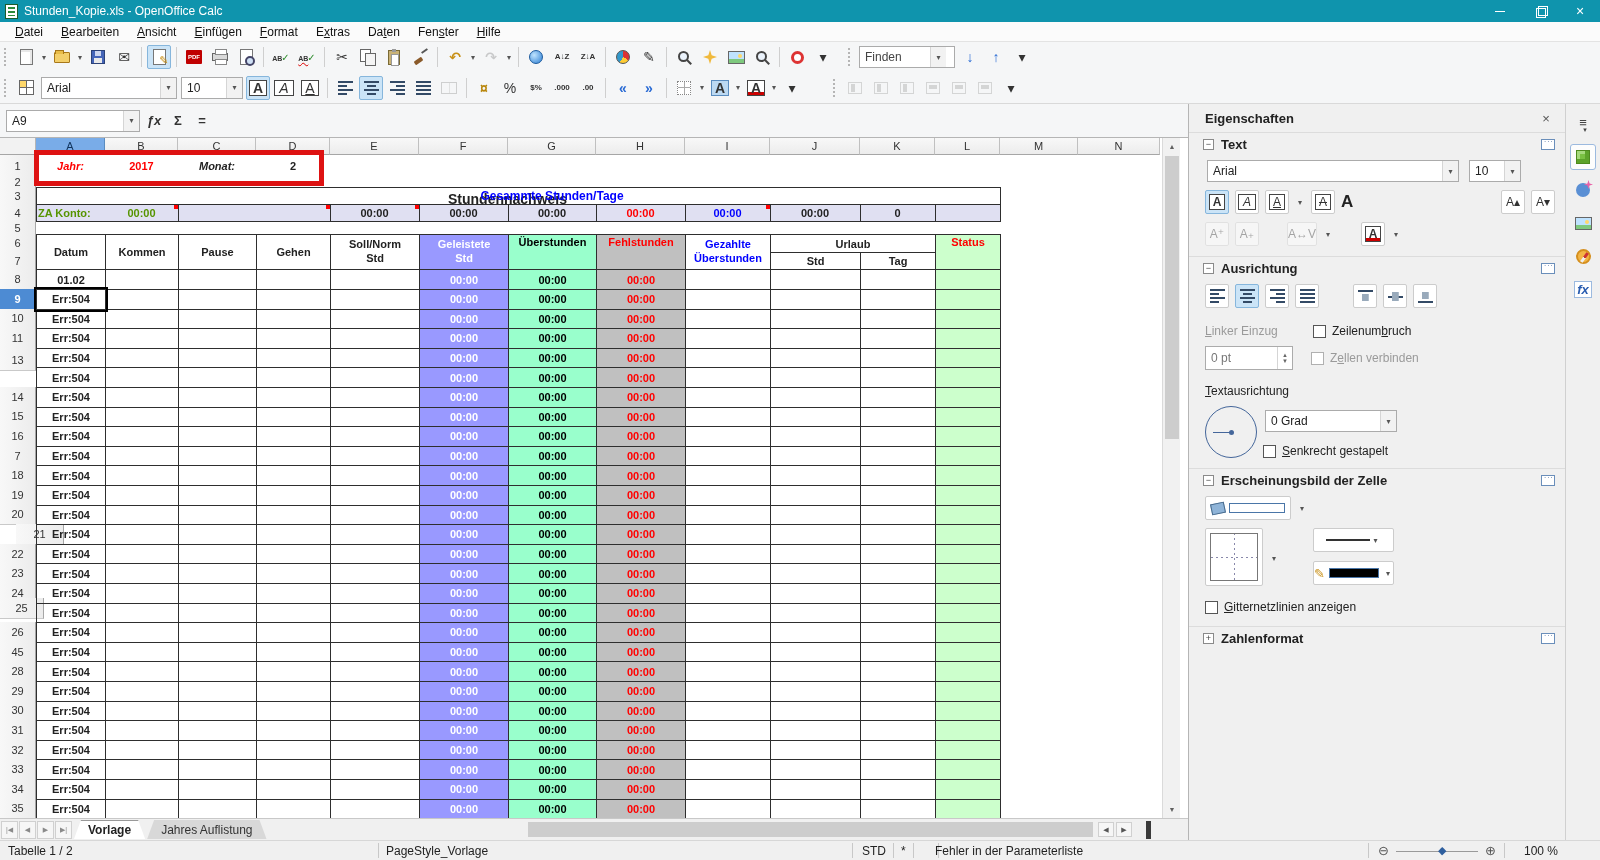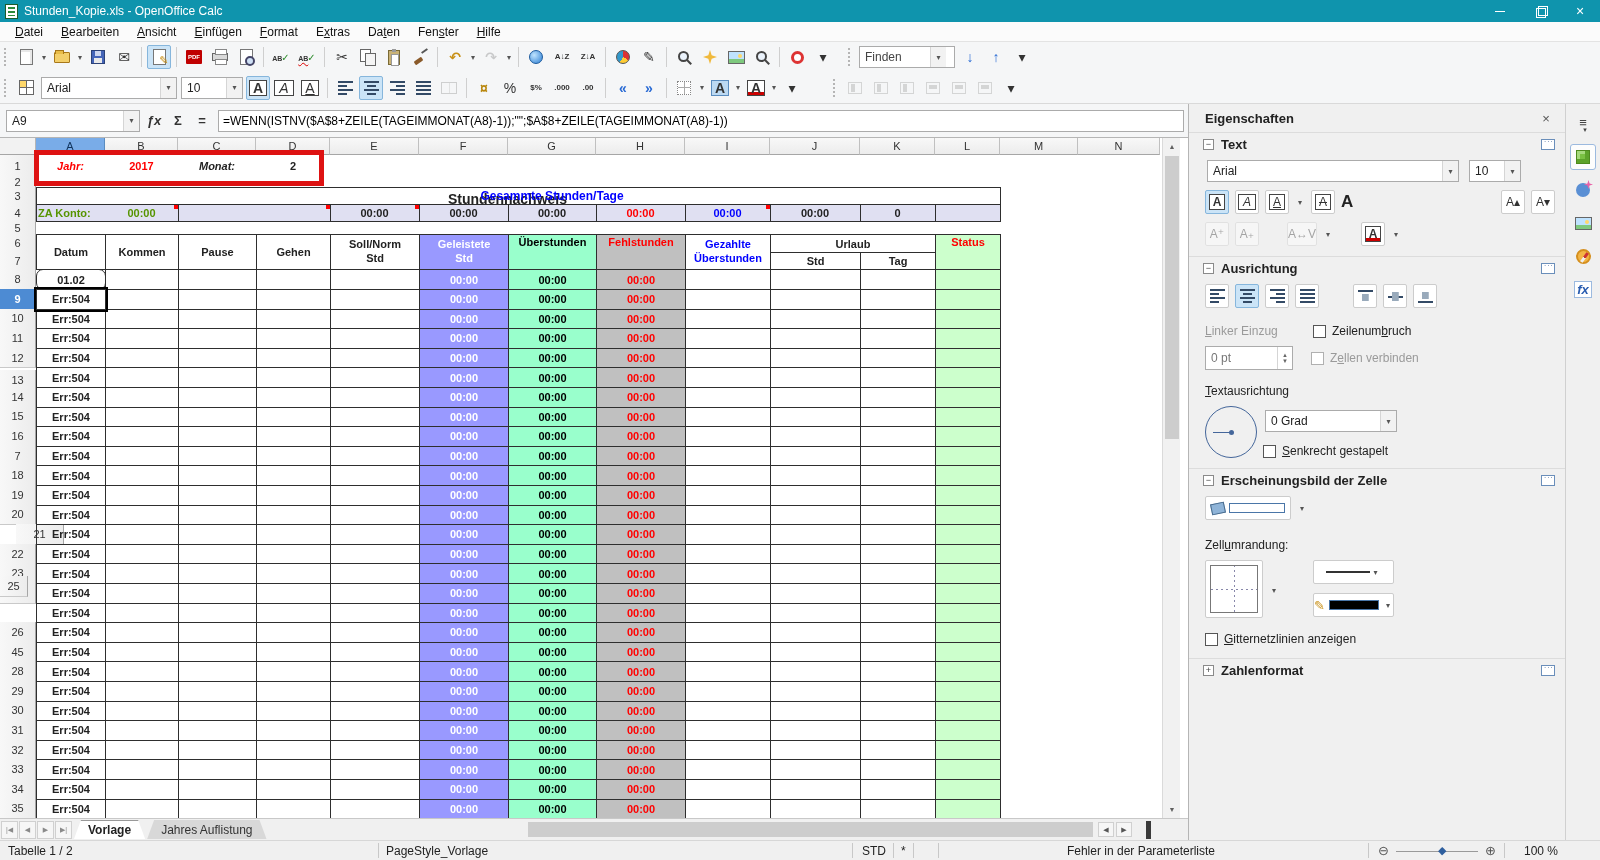--- a/index.html
+++ b/index.html
@@ -445,21 +445,20 @@
     </div>
 
   <div id="formulabar">
     <div id="namebox" class="combo">
       <span class="cval">A9</span>
       <span class="carr">▾</span>
     </div>
     <span class="fbtn">ƒx</span>
     <span class="fbtn" style="font-style:normal">Σ</span>
     <span class="fbtn" style="font-style:normal">=</span>
-    <input id="formula-input" value="=WENN(ISTNV($A$8+ZEILE(TAGEIMMONAT(A8)-1));&quot;&quot;;$A$8+ZEILE(TAGEIMMONAT(A8)-1))" style="">
   </div>
 
   <div id="sheet-grid">
       <div class="gabs corner" style="left: 0px; top: 0px; width: 36px; height: 17px;"></div>
       <div class="gabs colhdr selhdr" style="left: 36px; top: 0px; width: 69px; height: 17px;">A</div>
       <div class="gabs colhdr" style="left: 105px; top: 0px; width: 73px; height: 17px;">B</div>
       <div class="gabs colhdr" style="left: 178px; top: 0px; width: 78px; height: 17px;">C</div>
       <div class="gabs colhdr" style="left: 256px; top: 0px; width: 74px; height: 17px;">D</div>
       <div class="gabs colhdr" style="left: 330px; top: 0px; width: 89px; height: 17px;">E</div>
       <div class="gabs colhdr" style="left: 419px; top: 0px; width: 89px; height: 17px;">F</div>
@@ -476,33 +475,33 @@
       <div class="gabs rowhdr" style="left: 0px; top: 49px; width: 36px; height: 18px;">3</div>
       <div class="gabs rowhdr" style="left: 0px; top: 66px; width: 36px; height: 18px;">4</div>
       <div class="gabs rowhdr" style="left: 0px; top: 83px; width: 36px; height: 14px;">5</div>
       <div class="gabs rowhdr" style="left: 0px; top: 96px; width: 36px; height: 19px;">6</div>
       <div class="gabs rowhdr" style="left: 0px; top: 114px; width: 36px; height: 18px;">7</div>
       <div class="gabs rowhdr" style="left: 0px; top: 131px; width: 36px; height: 21px;">8</div>
       <div class="gabs rowhdr selrowhdr" style="left: 0px; top: 151px; width: 36px; height: 20.6px;">9</div>
       <div class="gabs rowhdr" style="left: 0px; top: 170.6px; width: 36px; height: 20.6px;">10</div>
       <div class="gabs rowhdr" style="left: 0px; top: 190.2px; width: 36px; height: 20.6px;">11</div>
       <div class="gabs rowhdr" style="left: 0px; top: 209.8px; width: 36px; height: 20.6px;">12</div>
-      <div class="gabs rowhdr" style="left: 0px; top: 232px; width: 36px; height: 20.6px;">13</div>
+      <div class="gabs rowhdr" style="left: 0px; top: 212px; width: 36px; height: 20.6px;">13</div>
       <div class="gabs rowhdr" style="left: 0px; top: 249px; width: 36px; height: 20.6px;">14</div>
       <div class="gabs rowhdr" style="left: 0px; top: 268.6px; width: 36px; height: 20.6px;">15</div>
       <div class="gabs rowhdr" style="left: 0px; top: 288.2px; width: 36px; height: 20.6px;">16</div>
       <div class="gabs rowhdr" style="left: 0px; top: 307.8px; width: 36px; height: 20.6px;">7</div>
       <div class="gabs rowhdr" style="left: 0px; top: 327.4px; width: 36px; height: 20.6px;">18</div>
       <div class="gabs rowhdr" style="left: 0px; top: 347px; width: 36px; height: 20.6px;">19</div>
       <div class="gabs rowhdr" style="left: 0px; top: 366.6px; width: 36px; height: 20.6px;">20</div>
       <div class="gabs rowhdr" style="left: 16px; top: 386.2px; width: 48px; height: 20.6px;">21</div>
       <div class="gabs rowhdr" style="left: 0px; top: 405.8px; width: 36px; height: 20.6px;">22</div>
       <div class="gabs rowhdr" style="left: 0px; top: 425.4px; width: 36px; height: 20.6px;">23</div>
       <div class="gabs rowhdr" style="left: 0px; top: 445px; width: 36px; height: 20.6px;">24</div>
-      <div class="gabs rowhdr" style="left: 0px; top: 438px; width: 28px; height: 20.6px;">25</div>
+      <div class="gabs rowhdr" style="left: 0px; top: 460px; width: 44px; height: 20.6px;">25</div>
       <div class="gabs rowhdr" style="left: 0px; top: 484.2px; width: 36px; height: 20.6px;">26</div>
       <div class="gabs rowhdr" style="left: 0px; top: 503.8px; width: 36px; height: 20.6px;">45</div>
       <div class="gabs rowhdr" style="left: 0px; top: 523.4px; width: 36px; height: 20.6px;">28</div>
       <div class="gabs rowhdr" style="left: 0px; top: 543px; width: 36px; height: 20.6px;">29</div>
       <div class="gabs rowhdr" style="left: 0px; top: 562.6px; width: 36px; height: 20.6px;">30</div>
       <div class="gabs rowhdr" style="left: 0px; top: 582.2px; width: 36px; height: 20.6px;">31</div>
       <div class="gabs rowhdr" style="left: 0px; top: 601.8px; width: 36px; height: 20.6px;">32</div>
       <div class="gabs rowhdr" style="left: 0px; top: 621.4px; width: 36px; height: 20.6px;">33</div>
       <div class="gabs rowhdr" style="left: 0px; top: 641px; width: 36px; height: 20.6px;">34</div>
       <div class="gabs rowhdr" style="left: 0px; top: 660.6px; width: 36px; height: 20.6px;">35</div>
@@ -547,21 +546,21 @@
       <div class="gabs bcell pre" style="left: 419px; top: 96px; width: 90px; height: 36px; background: rgb(153, 153, 255); color: rgb(255, 255, 255);">Geleistete
 Std</div>
       <div class="gabs bcell top" style="left: 508px; top: 96px; width: 89px; height: 36px; background: rgb(153, 255, 204); color: rgb(0, 0, 0);">Überstunden</div>
       <div class="gabs bcell top" style="left: 596px; top: 96px; width: 90px; height: 36px; background: rgb(192, 192, 192); color: rgb(255, 0, 0);">Fehlstunden</div>
       <div class="gabs bcell pre" style="left: 685px; top: 96px; width: 86px; height: 36px; color: rgb(0, 0, 255);">Gezahlte
 Überstunden</div>
       <div class="gabs bcell " style="left: 770px; top: 96px; width: 166px; height: 19px;">Urlaub</div>
       <div class="gabs bcell " style="left: 770px; top: 114px; width: 91px; height: 18px;">Std</div>
       <div class="gabs bcell " style="left: 860px; top: 114px; width: 76px; height: 18px;">Tag</div>
       <div class="gabs bcell top" style="left: 935px; top: 96px; width: 66px; height: 36px; background: rgb(204, 255, 204); color: rgb(255, 0, 0);">Status</div>
-      <div class="gabs bcell " style="left: 36px; top: 131px; width: 70px; height: 21px; border-radius: 7px;">01.02</div>
+      <div class="gabs bcell " style="left: 36px; top: 131px; width: 70px; height: 21px;">01.02</div>
       <div class="gabs bcell " style="left: 105px; top: 131px; width: 74px; height: 21px;"></div>
       <div class="gabs bcell " style="left: 178px; top: 131px; width: 79px; height: 21px;"></div>
       <div class="gabs bcell " style="left: 256px; top: 131px; width: 75px; height: 21px;"></div>
       <div class="gabs bcell " style="left: 330px; top: 131px; width: 90px; height: 21px;"></div>
       <div class="gabs bcell " style="left: 419px; top: 131px; width: 90px; height: 21px; background: rgb(153, 153, 255); color: rgb(255, 255, 255);">00:00</div>
       <div class="gabs bcell " style="left: 508px; top: 131px; width: 89px; height: 21px; background: rgb(153, 255, 204); color: rgb(0, 0, 0);">00:00</div>
       <div class="gabs bcell " style="left: 596px; top: 131px; width: 90px; height: 21px; background: rgb(192, 192, 192); color: rgb(255, 0, 0);">00:00</div>
       <div class="gabs bcell " style="left: 685px; top: 131px; width: 86px; height: 21px;"></div>
       <div class="gabs bcell " style="left: 770px; top: 131px; width: 91px; height: 21px;"></div>
       <div class="gabs bcell " style="left: 860px; top: 131px; width: 76px; height: 21px;"></div>
@@ -915,21 +914,21 @@
   <div id="statusbar">
     <span class="sb-item" style="left:8px">Tabelle 1 / 2</span>
     <span class="sb-div" style="left:378px"></span>
     <span class="sb-item" style="left:386px">PageStyle_Vorlage</span>
     <span class="sb-div" style="left:852px"></span>
     <span class="sb-item" style="left:862px">STD</span>
     <span class="sb-div" style="left:893px"></span>
     <span class="sb-item" style="left:901px">*</span>
     <span class="sb-div" style="left:913px"></span>
     <span class="sb-div" style="left:938px"></span>
-    <span class="sb-item" style="left:935px;width:280px;text-align:right">Fehler in der Parameterliste</span>
+    <span class="sb-item" style="left:935px;width:280px;text-align:left">Fehler in der Parameterliste</span>
     <span class="sb-div" style="left:1368px"></span>
     <div id="zoomwidget">
       <span class="zminus">⊖</span>
       <span class="zline"></span>
       <span class="zthumb">◆</span>
       <span class="zplus">⊕</span>
     </div>
     <span class="sb-div" style="left:1504px"></span>
     <span class="sb-item" style="left:1524px">100 %</span>
   </div>
@@ -1055,23 +1054,20 @@
       <span class="t">Erscheinungsbild der Zelle</span>
       <span class="dlgl"></span>
     </div>
     <div class="sb-row">
       <span class="sb-btn" style="min-width:86px;gap:4px">
         <span class="bucket"></span>
         <span class="swatch" style="width:56px"></span>
       </span>
       <span class="drop">▾</span>
     </div>
-    <div class="sb-row" style="margin-top:10px">
-      <span class="sb-label">Zell<u>u</u>mrandung:</span>
-    </div>
     <div class="sb-row" style="align-items:flex-start">
       <span class="sb-btn" style="min-width:58px;height:58px">
           <span class="bpreview"></span>
         </span>
       <span class="drop" style="margin-top:18px">▾</span>
       <span style="width:22px"></span>
       <div style="display:flex;flex-direction:column;gap:9px">
         <span class="sb-btn" style="min-width:66px">
             <span class="lstyle"></span>
             <span class="drop">▾</span>

